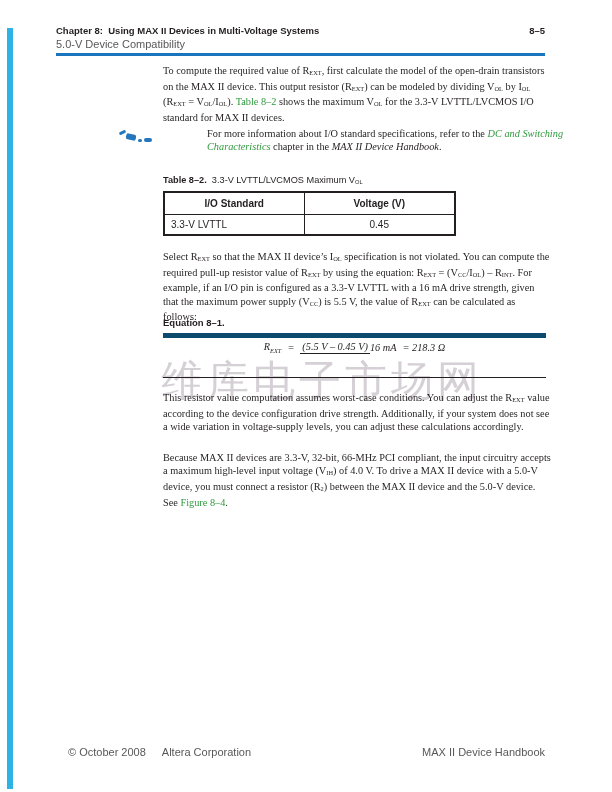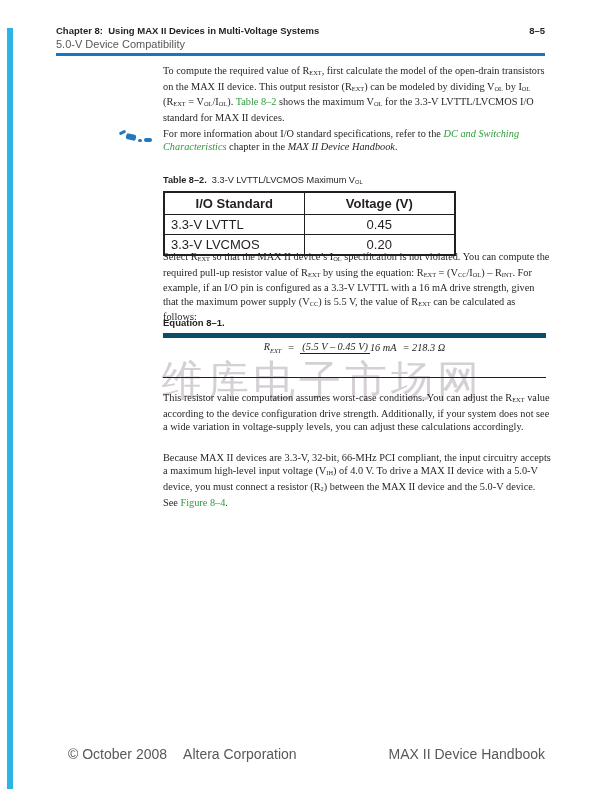--- a/index.html
+++ b/index.html
@@ -10,21 +10,21 @@
 
   
   .hdr{position:absolute;left:56px;right:67px;top:25px;font-family:"Liberation Sans",sans-serif;}
   .hdr-row{display:flex;justify-content:space-between;font-weight:bold;font-size:9.5px;white-space:pre-wrap;}
   .hdr-section{color:#58585a;font-size:11px;margin-top:2px;}
   .hdr-rule{height:3px;background:#1b75bc;margin-top:3px;}
 
   
   .para{position:absolute;left:163px;width:388px;margin:0;font-size:10.3px;line-height:13.3px;z-index:2;}
   #para-intro{top:64px;}
-  #para-note{top:127px;}
+  #para-note{top:127px;margin-left:44px;}
   #para-select{top:250px;}
   #para-worst{top:391px;}
   #para-pci{top:451px;}
 
   .run-sub{font-size:0.62em;vertical-align:-0.22em;}
   .run-link{color:#2f9a3d;}
   .run-linkitalic{color:#2f9a3d;font-style:italic;}
   .run-italic{font-style:italic;}
   .run-bold{font-weight:bold;}
 
@@ -33,21 +33,21 @@
   .note-icon i{position:absolute;background:#2577bd;border-radius:2px;display:block;}
   .ni1{left:0;top:1px;width:7px;height:3px;transform:rotate(-25deg);}
   .ni2{left:7px;top:4px;width:10px;height:6px;border-radius:3px;transform:rotate(12deg);}
   .ni3{left:19px;top:9px;width:4px;height:3px;}
   .ni4{left:25px;top:8px;width:8px;height:4px;}
 
   
   .table-title{position:absolute;left:163px;top:175px;font-family:"Liberation Sans",sans-serif;
                font-size:9.2px;white-space:pre-wrap;z-index:2;}
   table.vtable{position:absolute;left:163px;top:191px;width:293px;border-collapse:collapse;
-               font-family:"Liberation Sans",sans-serif;font-size:13px;z-index:2;
+               font-family:"Liberation Sans",sans-serif;font-size:10px;z-index:2;
                border:2px solid #231f20;}
   table.vtable th{border:1px solid #231f20;font-weight:bold;text-align:center;height:19px;}
   table.vtable td{border:1px solid #231f20;height:17px;}
   table.vtable .col-std{width:140px;}
   table.vtable td.std{padding-left:6px;text-align:left;}
   table.vtable td.val{text-align:center;}
 
   
   .eq-label{position:absolute;left:163px;top:317px;width:383px;font-family:"Liberation Sans",sans-serif;
             font-weight:bold;font-size:9.5px;border-bottom:5px solid #0c4a6e;padding-bottom:5px;z-index:2;}
@@ -58,21 +58,21 @@
   .frac .num{border-bottom:1px solid #231f20;padding:0 2px 1px;}
   .frac .den{padding-top:1px;}
   .rule2{position:absolute;left:163px;top:377px;width:383px;height:0;border-top:1px solid #231f20;z-index:2;}
 
   
   .watermark{position:absolute;left:161px;top:360px;font-size:42px;line-height:1;color:#b4aab4;
              opacity:0.55;letter-spacing:4px;font-family:"DejaVu Sans",sans-serif;z-index:1;}
 
   
   .footer{position:absolute;left:68px;right:67px;top:746px;display:flex;align-items:flex-start;
-          font-family:"Liberation Sans",sans-serif;font-size:14px;color:#58585a;}
+          font-family:"Liberation Sans",sans-serif;font-size:11px;color:#58585a;}
   .footer .company{margin-left:16px;}
   .footer .handbook{margin-left:auto;}
 </style>
 </head>
 <body>
 
 <div class="accent-bar"></div>
 
 <header class="hdr">
   <div class="hdr-row">
@@ -103,24 +103,20 @@
     <tr>
       <th>I/O Standard</th>
       <th>Voltage (V)</th>
     </tr>
   </thead>
   <tbody>
     <tr>
       <td class="std">3.3-V LVTTL</td>
       <td class="val">0.45</td>
     </tr>
-    <tr>
-      <td class="std">3.3-V LVCMOS</td>
-      <td class="val">0.20</td>
-    </tr>
   </tbody>
 </table>
 
 <p class="para" id="para-select"><span>Select R</span><span class="run-sub">EXT</span><span> so that the MAX II device’s I</span><span class="run-sub">OL</span><span> specification is not violated. You can compute the required pull-up resistor value of R</span><span class="run-sub">EXT</span><span> by using the equation: R</span><span class="run-sub">EXT</span><span> = (V</span><span class="run-sub">CC</span><span>/I</span><span class="run-sub">OL</span><span>) – R</span><span class="run-sub">INT</span><span>. For example, if an I/O pin is configured as a 3.3-V LVTTL with a 16 mA drive strength, given that the maximum power supply (V</span><span class="run-sub">CC</span><span>) is 5.5 V, the value of R</span><span class="run-sub">EXT</span><span> can be calculated as follows:</span></p>
 
 <div class="eq-label">Equation 8–1.</div>
 
 <div class="equation">
   <span class="lhs"><span>R</span><sub>EXT</sub></span>
   <span>=</span>

